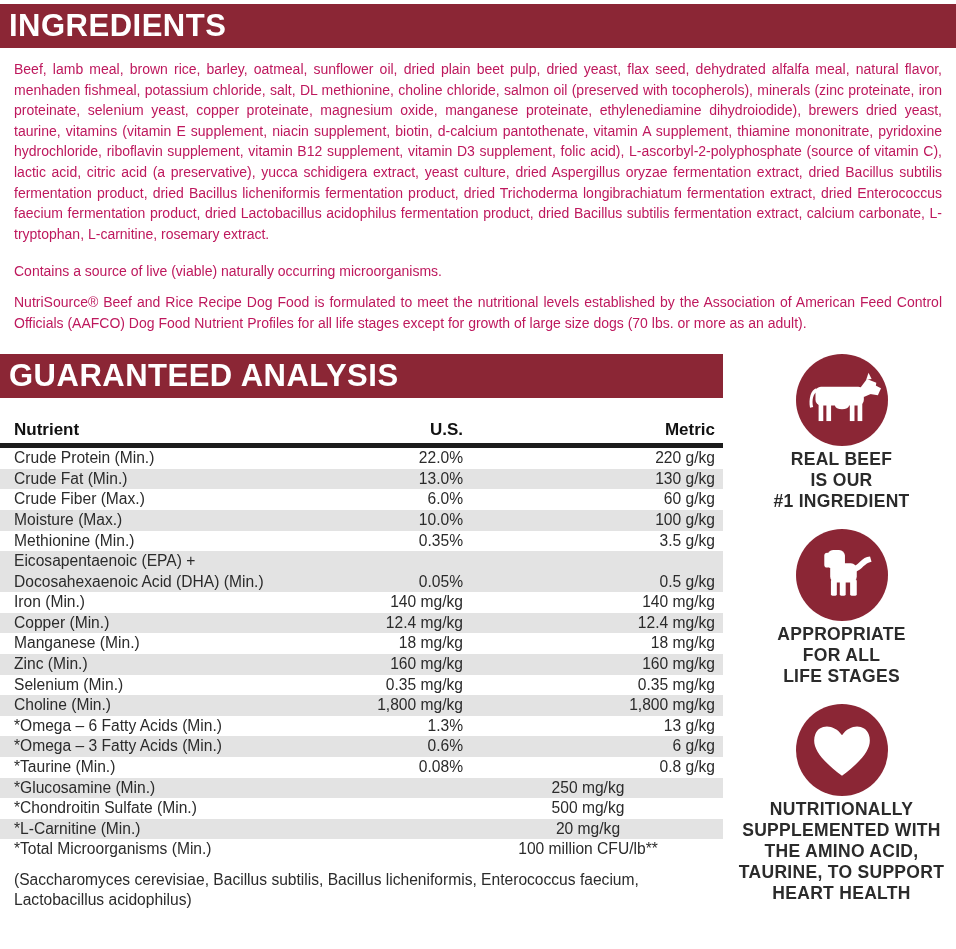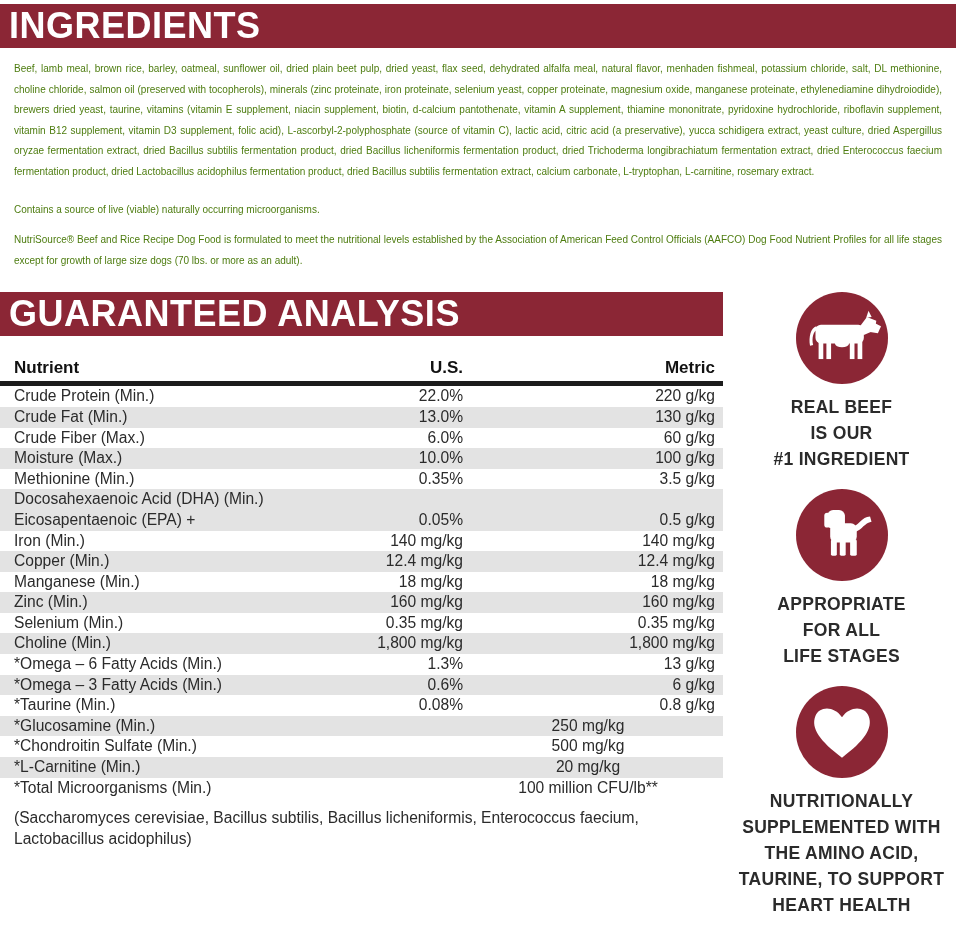--- a/index.html
+++ b/index.html
@@ -1,29 +1,29 @@
 <!DOCTYPE html>
 <html><head>
 <meta charset="utf-8">
 <style>
   * { box-sizing: border-box; margin: 0; padding: 0; }
   html, body { width: 956px; height: 949px; overflow: hidden; background: #fff; }
   body { font-family: "Liberation Sans", sans-serif; color: #2b2b2b; }
 
   .bar {
     background: #8b2635; color: #ffffff;
-    font-weight: bold; font-size: 36px; letter-spacing: 0.5px;
+    font-weight: bold; font-size: 31px; letter-spacing: 0.5px;
     height: 44px; display: flex; align-items: center; padding-left: 9px;
   }
   .ingredients-bar { margin-top: 4px; width: 956px; }
 
   .copy { padding: 0 14px; }
   .para {
     margin-top: 11px; text-align: justify;
-    font-size: 10px; line-height: 20.6px; color: #4d7c0f;
+    font-size: 14px; line-height: 20.6px; color: #be185d;
   }
   .para.no-justify { text-align: left; }
 
   .main { display: flex; margin-top: 21px; }
   .left-col { width: 727px; flex: 0 0 727px; }
   .right-col { flex: 1; display: flex; flex-direction: column; align-items: center; padding-top: 0; }
 
   .ga-bar { width: 723px; }
 
   .ga-table { margin-top: 22px; width: 723px; font-size: 15.6px; }
@@ -39,21 +39,21 @@
   .ga-span  { width: 410px; padding-left: 140px; text-align: center; }
 
   .footnotes { margin: 10px 14px 0 14px; font-size: 15.6px; line-height: 20.4px; }
 
   .badge { display: flex; flex-direction: column; align-items: center; margin-bottom: 17px; }
   .badge-circle {
     width: 92px; height: 92px; border-radius: 50%;
     background: #8b2635; display: flex; align-items: center; justify-content: center;
   }
   .badge-caption {
-    margin-top: 10px; font-weight: bold; font-size: 17.5px; line-height: 26px;
+    margin-top: 3px; font-weight: bold; font-size: 17.5px; line-height: 21px;
     text-align: center; color: #2b2b2b; letter-spacing: 0.3px; white-space: pre-line;
   }
 </style>
 </head>
 <body>
 
 <div class="bar ingredients-bar">
   <span>INGREDIENTS</span>
 </div>
 
@@ -97,22 +97,22 @@
             <div class="ga-us">10.0%</div>
             <div class="ga-metric">100 g/kg</div>
           </div>
           <div class="ga-row">
             <div class="ga-name">Methionine (Min.)</div>
             <div class="ga-us">0.35%</div>
             <div class="ga-metric">3.5 g/kg</div>
           </div>
           <div class="ga-row">
             <div class="ga-name">
+              <div>Eicosapentaenoic (EPA) +</div>
               <div>Docosahexaenoic Acid (DHA) (Min.)</div>
-              <div>Eicosapentaenoic (EPA) +</div>
             </div>
             <div class="ga-us">0.05%</div>
             <div class="ga-metric">0.5 g/kg</div>
           </div>
           <div class="ga-row">
             <div class="ga-name">Iron (Min.)</div>
             <div class="ga-us">140 mg/kg</div>
             <div class="ga-metric">140 mg/kg</div>
           </div>
           <div class="ga-row">

